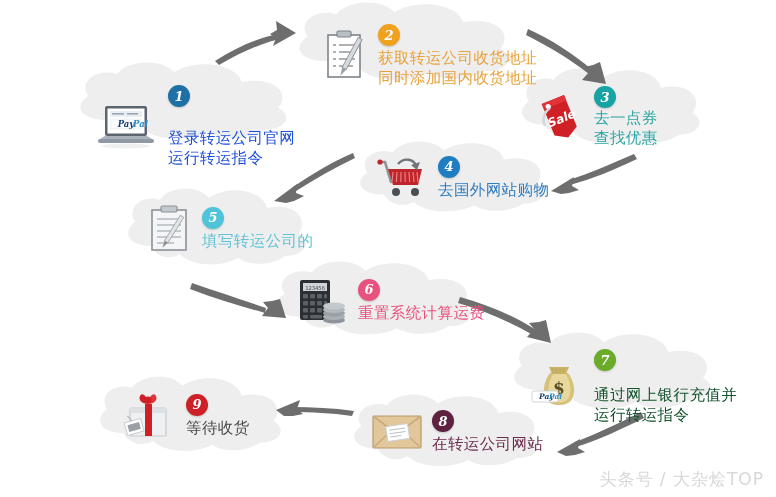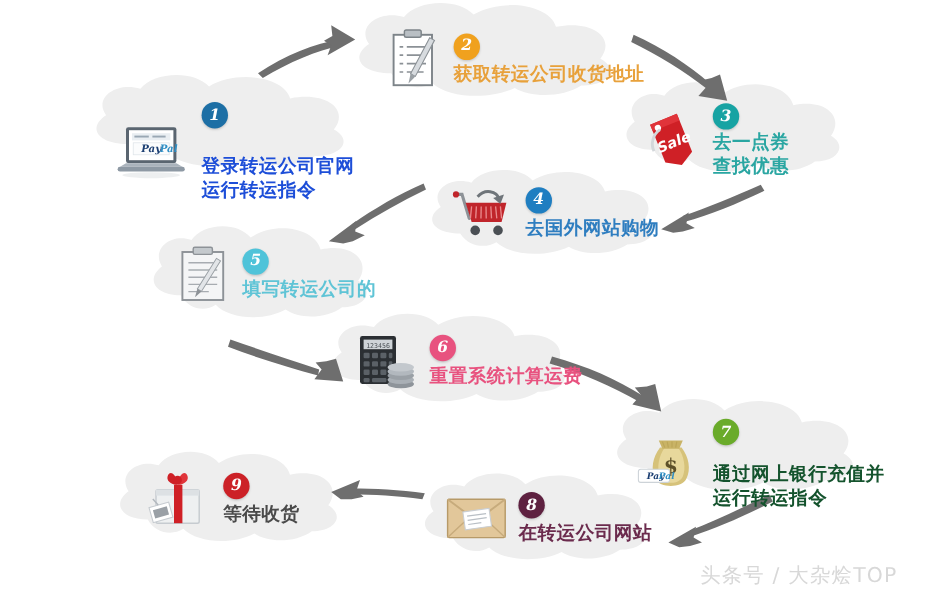--- a/index.html
+++ b/index.html
@@ -19,27 +19,27 @@
     width:22px;height:22px;border-radius:50%;
     color:#fff;font-weight:bold;font-size:13px;
     display:flex;align-items:center;justify-content:center;
     font-style:italic;
     font-family:"DejaVu Serif","Liberation Serif",serif;
     box-shadow:0 1px 2px rgba(0,0,0,.18);
     line-height:1;
   }
   .label{
     font-size:15.5px;line-height:1.28;
-    font-weight:700;
+    font-weight:400;
     letter-spacing:.4px;
     white-space:nowrap;
   }
   .label .ln{display:block;}
   .watermark{
-    position:absolute;right:28px;bottom:6px;
+    position:absolute;right:12px;bottom:6px;
     font-size:17px;color:#d8d8d8;letter-spacing:1px;
     font-weight:500;
     user-select:none;
   }
   .badge-row{display:flex;align-items:center;}
 </style>
 </head>
 <body>
 
 <div id="stage">
@@ -201,20 +201,21 @@
           <path d="M26,38 L30.5,38 L28.25,46 Z" fill="#9aa0a5"></path>
         </g>
       </svg>
     </div>
     <div class="txtblock" style="margin-left:8px;">
       <div class="badge-row">
         <div class="badge" style="background:#f0a11e;">2</div>
       </div>
       <div class="label" style="color:#e8a13b;margin-top:3px;">
         <span class="ln">获取转运公司收货地址</span>
+        <span class="ln">同时添加国内收货地址</span>
       </div>
     </div>
   </div>
 
   <div class="step" style="left:536px;top:86px;">
     <div class="icon-wrap" style="width:48px;height:50px;">
       <svg width="48" height="50" viewBox="0 0 48 50" xmlns="http://www.w3.org/2000/svg">
         <g transform="rotate(-22 24 25)">
           <path d="M12,6 L36,6 L36,40 L24,47 L12,40 Z" fill="#cf2026"></path>
           <path d="M12,6 L36,6 L36,12 L12,12 Z" fill="#e0343a"></path>

